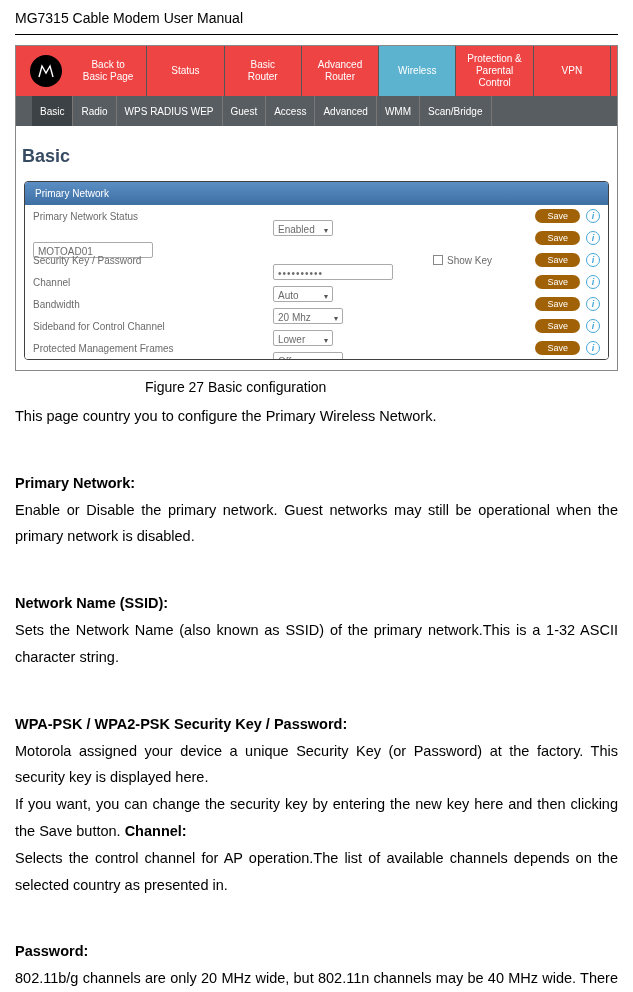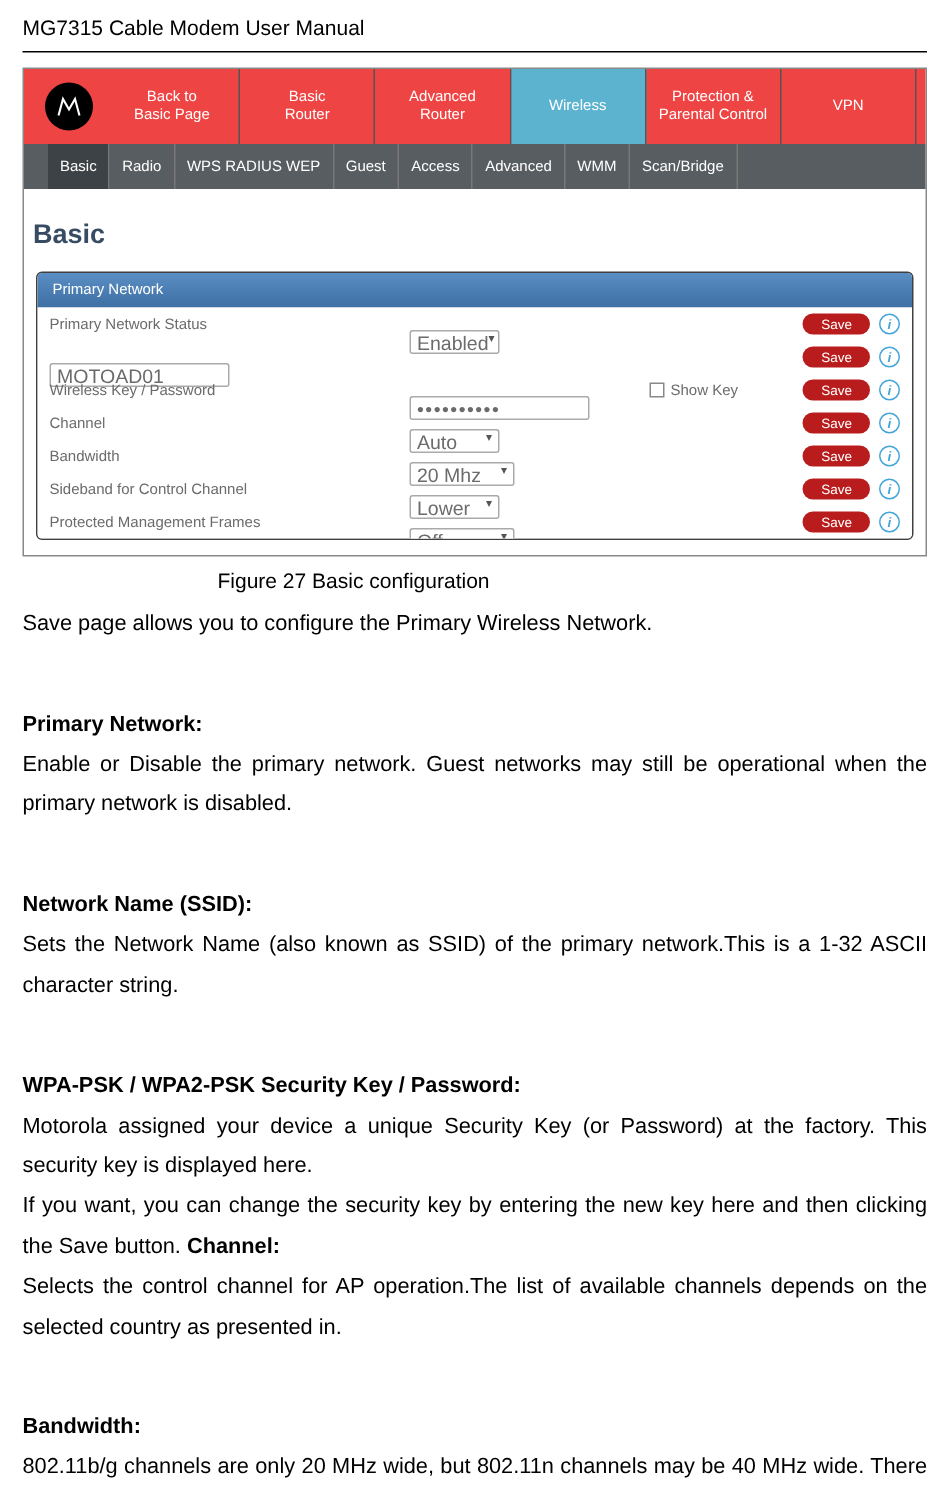--- a/index.html
+++ b/index.html
@@ -122,42 +122,42 @@
     align-items: center;
     gap: 4px;
   }
   .form-right {
     display: flex;
     align-items: center;
     gap: 6px;
     margin-left: auto;
   }
   .fake-select, .fake-input {
-    font-size: 13px;
+    font-size: 10px;
     height: 16px;
     border: 1px solid #aaa;
     background: #fff;
     display: flex;
-    align-items: flex-start;
+    align-items: flex-end;
     padding: 0 4px;
     border-radius: 2px;
     margin-top: 24px;
   }
   .fake-select {
     width: 60px;
     justify-content: space-between;
   }
   .fake-select.wide { width: 70px; }
   .fake-input { width: 120px; }
   .fake-input.dots { letter-spacing: 1px; }
   .fake-checkbox {
     width: 10px; height: 10px; border: 1px solid #888; display:inline-block;
   }
   .save-btn {
-    background: #b91c1c;
+    background: #a16207;
     color: #fff;
     font-size: 9px;
     border-radius: 10px;
     padding: 2px 12px;
     text-align: center;
   }
   .info-icon {
     width: 14px; height: 14px;
     border: 1.2px solid #44a6d8;
     border-radius: 50%;
@@ -207,20 +207,21 @@
 <div class="screenshot">
   <div class="top-nav">
     <div class="moto-logo">
       <svg width="20" height="20" viewBox="0 0 20 20">
           <path d="M3 16 L6 5 L10 12 L14 5 L17 16" stroke="#fff" stroke-width="1.4" fill="none"></path>
         </svg>
     </div>
     <div id="top-nav-items" style="display: flex; flex: 1 1 0%;">
         <div class="top-nav-item" style="flex: 1 1 0%;">Back to
 Basic Page</div>
+        <div class="top-nav-item" style="flex: 1 1 0%;">Status</div>
         <div class="top-nav-item" style="flex: 1 1 0%;">Basic
 Router</div>
         <div class="top-nav-item" style="flex: 1 1 0%;">Advanced
 Router</div>
         <div class="top-nav-item active" style="flex: 1 1 0%;">Wireless</div>
         <div class="top-nav-item" style="flex: 1 1 0%;">Protection &amp;
 Parental Control</div>
         <div class="top-nav-item" style="flex: 1 1 0%;">VPN</div>
       </div>
   </div>
@@ -257,21 +258,21 @@
           <div class="form-control-col">
             <div class="fake-input">MOTOAD01</div>
           </div>
           <div class="form-extra"></div>
           <div class="form-right">
             <div class="save-btn">Save</div>
             <div class="info-icon">i</div>
           </div>
         </div>
         <div class="form-row">
-          <div class="form-label">Wireless Key / Password</div>
+          <div class="form-label">Security Key / Password</div>
           <div class="form-control-col">
             <div class="fake-input dots">••••••••••</div>
           </div>
           <div class="form-extra">
             <span class="fake-checkbox"></span>
             <span>Show Key</span>
           </div>
           <div class="form-right">
             <div class="save-btn">Save</div>
             <div class="info-icon">i</div>
@@ -329,31 +330,31 @@
             <div class="info-icon">i</div>
           </div>
         </div>
       </div>
   </div>
 </div>
 
 <div class="figure-caption">Figure 27 Basic configuration</div>
 
 <div class="body-text">
-  <p>Save page allows you to configure the Primary Wireless Network.</p>
+  <p>This page country you to configure the Primary Wireless Network.</p>
   <div id="sections">
       <p class="bold">Primary Network:</p>
       <p>Enable or Disable the primary network. Guest networks may still be operational when the primary network is disabled.</p>
       <p class="bold">Network Name (SSID):</p>
       <p>Sets the Network Name (also known as SSID) of the primary network.This is a 1-32 ASCII character string.</p>
       <p class="bold">WPA-PSK / WPA2-PSK Security Key / Password:</p>
       <p>Motorola assigned your device a unique Security Key (or Password) at the factory. This security key is displayed here.</p>
     </div>
   <p>
     <span>If you want, you can change the security key by entering the new key here and then clicking the Save button. </span><span class="bold">Channel:</span>
   </p>
   <p>Selects the control channel for AP operation.The list of available channels depends on the selected country as presented in.</p>
-  <p class="bold">Bandwidth:</p>
+  <p class="bold">Password:</p>
   <p>802.11b/g channels are only 20 MHz wide, but 802.11n channels may be 40 MHz wide. There are some backward compatibility issues with 40 MHz channels though. These issues are more likely to be encountered in the 2.4 GHz band where legacy (802.11b/g) devices may be operating using 20 MHz channels.</p>
   <p class="bold">Sideband for Control Channel (40 MHz only):</p>
 </div>
 
 <div class="page-number">34</div>
 
 </body></html>

